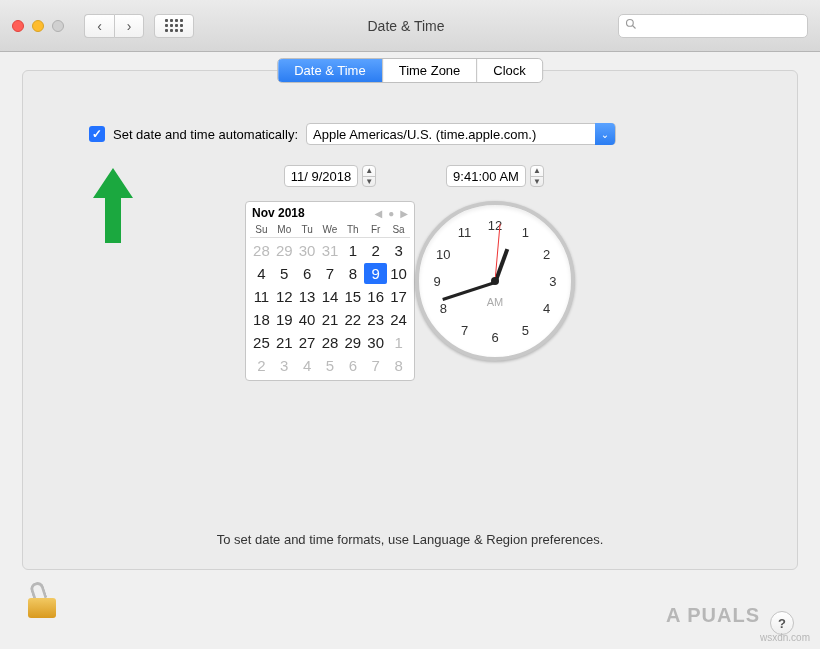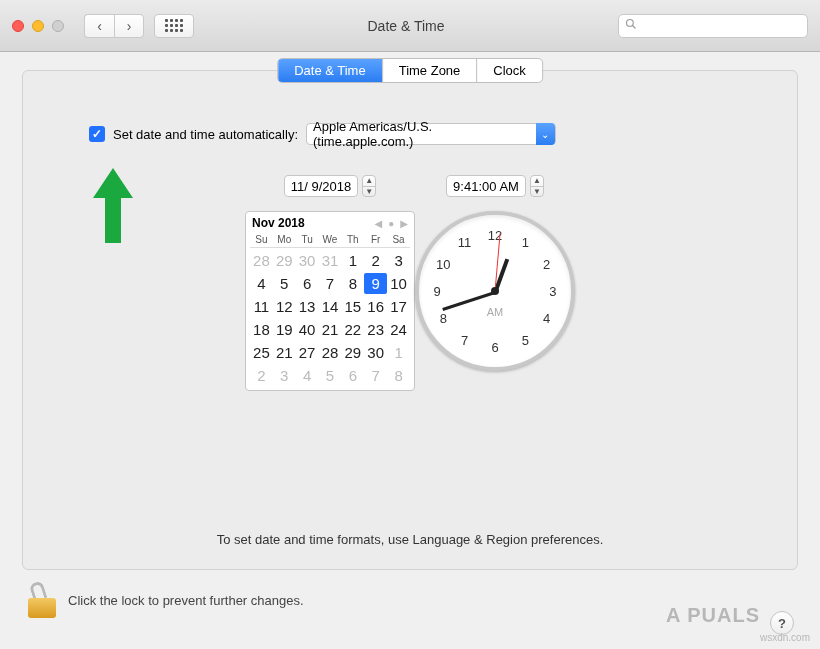--- a/index.html
+++ b/index.html
@@ -65,32 +65,32 @@
   }
   .tab{padding:4px 16px;border-right:1px solid #bfbfbf;}
   .tab:last-child{border-right:none}
   .tab.active{background:linear-gradient(#5aa2ff,#2b7df2);color:#fff}
   .auto-row{display:flex;align-items:center;gap:8px;margin-top:36px;margin-left:40px}
   .checkbox{
     width:16px;height:16px;border-radius:3px;background:#2372ff;
     display:flex;align-items:center;justify-content:center;color:#fff;font-weight:bold;font-size:12px;
   }
   .server-dd{
-    width:250px;height:22px;border:1px solid #c5c5c5;border-radius:4px;background:#fff;
+    width:310px;height:22px;border:1px solid #c5c5c5;border-radius:4px;background:#fff;
     display:flex;align-items:center;justify-content:space-between;font-size:13px;
   }
   .server-dd span{padding:0 6px}
   .server-dd .arrow{
     width:20px;height:22px;background:linear-gradient(#5aa2ff,#2b7df2);
     border-radius:0 4px 4px 0;color:#fff;display:flex;align-items:center;justify-content:center;font-size:10px
   }
   .green-arrow{
     position:absolute;left:70px;top:97px;
   }
-  .cols{display:flex;margin-top:30px;justify-content:center}
+  .cols{display:flex;margin-top:20px;justify-content:center}
   .col{display:flex;flex-direction:column;align-items:center}
   .stepper-field{display:flex;align-items:center}
   .field-input{
     height:22px;border:1px solid #c6c6c6;border-radius:4px;background:#fff;padding:0 6px;font-size:13px;
     display:flex;align-items:center
   }
   .stepper{
     width:14px;height:22px;margin-left:4px;border:1px solid #c6c6c6;border-radius:4px;background:linear-gradient(#fff,#ededed);
     display:flex;flex-direction:column
   }
@@ -313,17 +313,16 @@
   <div class="fmt-row">
     <div>To set date and time formats, use Language &amp; Region preferences.</div>
   </div>
 </div>
 
 <div class="lock-bar">
   <div class="lock-icon">
     <div class="shackle"></div>
       <div class="body"></div>
   </div>
-  <div>Click the lock to prevent further changes.</div>
 </div>
 <div class="help-btn">?</div>
 <div class="watermark">A   PUALS</div>
 <div class="watermark-src">wsxdn.com</div>
 
 </body></html>

